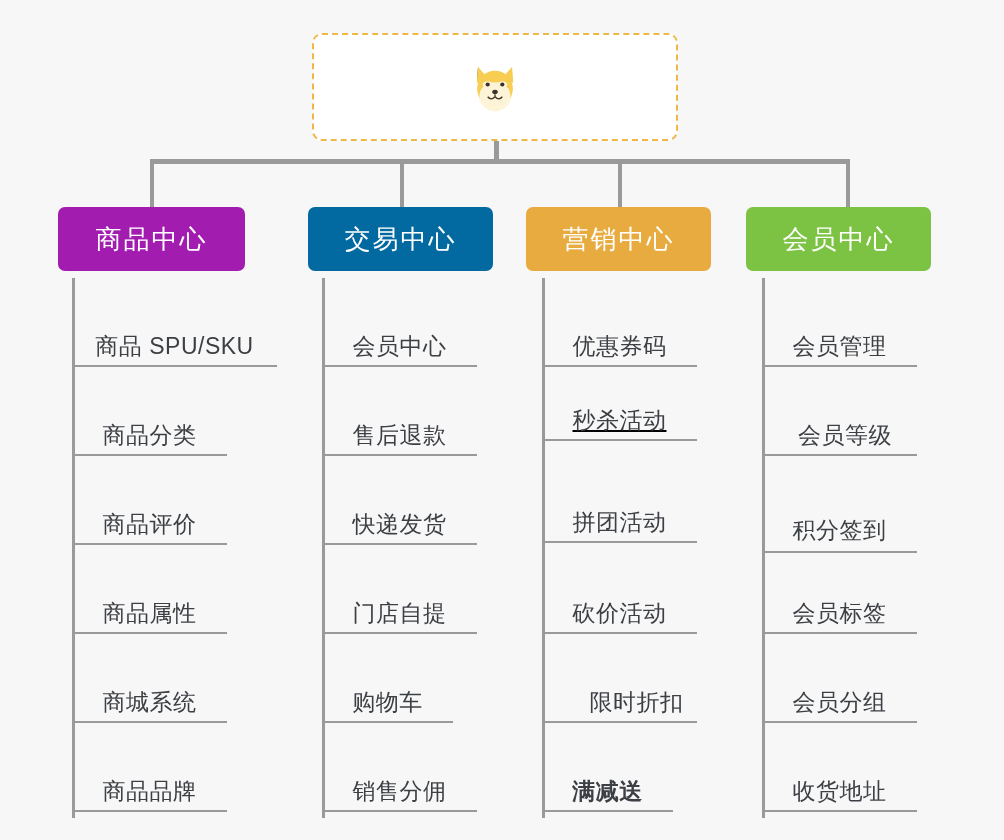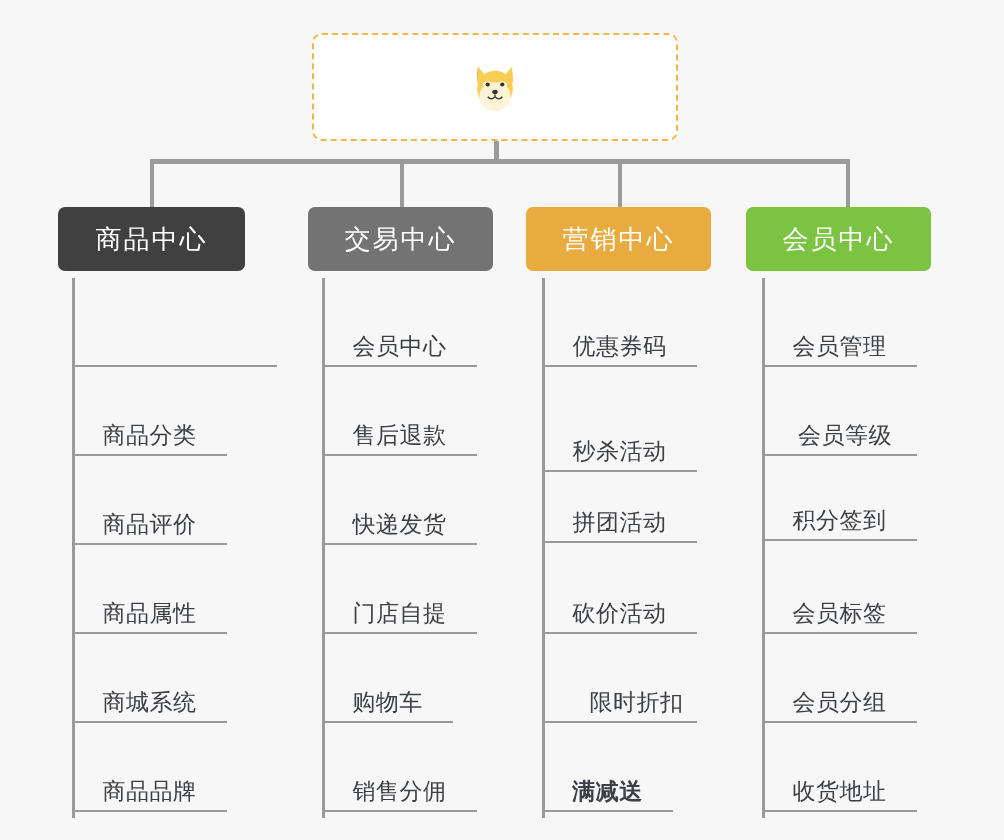--- a/index.html
+++ b/index.html
@@ -139,37 +139,38 @@
     </svg>
   </div>
 
   <div class="conn conn-v" style="left:494px; top:141px; width:5px; height:22px;"></div>
   <div class="conn conn-h" style="left:150px; top:159px; width:700px; height:5px;"></div>
   <div class="conn conn-v" style="left:150px; top:159px; height:50px;"></div>
   <div class="conn conn-v" style="left:400px; top:159px; height:50px;"></div>
   <div class="conn conn-v" style="left:618px; top:159px; height:50px;"></div>
   <div class="conn conn-v" style="left:846px; top:159px; height:50px;"></div>
 
-  <div class="cat-box" style="left: 58px; width: 187px; background: #404040;">
+  <div class="cat-box" style="left: 58px; width: 187px; background: #a21caf;">
     <span class="cat-label">商品中心</span>
   </div>
-  <div class="cat-box" style="left: 308px; width: 185px; background: #737373;">
+  <div class="cat-box" style="left: 308px; width: 185px; background: #0369a1;">
     <span class="cat-label">交易中心</span>
   </div>
   <div class="cat-box" style="left: 526px; width: 185px; background: rgb(232, 171, 63);">
     <span class="cat-label">营销中心</span>
   </div>
   <div class="cat-box" style="left: 746px; width: 185px; background: rgb(124, 195, 68);">
     <span class="cat-label">会员中心</span>
   </div>
 
   <div class="col" style="left:72px;">
     <div class="spine"></div>
     <div class="leaf" style="top:0px;   width:205px;">
       <div class="leaf-rule" style="width:205px;"></div>
+      <span class="leaf-label">商品 SPU/SKU</span>
     </div>
     <div class="leaf" style="top:89px;  width:155px;">
       <div class="leaf-rule" style="width:155px;"></div>
       <span class="leaf-label">商品分类</span>
     </div>
     <div class="leaf" style="top:178px; width:155px;">
       <div class="leaf-rule" style="width:155px;"></div>
       <span class="leaf-label">商品评价</span>
     </div>
     <div class="leaf" style="top:267px; width:155px;">
@@ -213,21 +214,21 @@
       <span class="leaf-label">销售分佣</span>
     </div>
   </div>
 
   <div class="col" style="left:542px;">
     <div class="spine"></div>
     <div class="leaf" style="top:0px;   width:155px;">
       <div class="leaf-rule" style="width:155px;"></div>
       <span class="leaf-label">优惠券码</span>
     </div>
-    <div class="leaf" style="top:105px;  width:155px;">
+    <div class="leaf" style="top:74px;  width:155px;text-decoration:underline;">
       <div class="leaf-rule" style="width:155px;"></div>
       <span class="leaf-label">秒杀活动</span>
     </div>
     <div class="leaf" style="top:176px; width:155px;">
       <div class="leaf-rule" style="width:155px;"></div>
       <span class="leaf-label">拼团活动</span>
     </div>
     <div class="leaf" style="top:267px; width:155px;">
       <div class="leaf-rule" style="width:155px;"></div>
       <span class="leaf-label">砍价活动</span>
@@ -245,21 +246,21 @@
   <div class="col" style="left:762px;">
     <div class="spine"></div>
     <div class="leaf" style="top:0px;   width:155px;">
       <div class="leaf-rule" style="width:155px;"></div>
       <span class="leaf-label">会员管理</span>
     </div>
     <div class="leaf" style="top:89px;  width:155px;padding-left:11px;">
       <div class="leaf-rule" style="width:155px;"></div>
       <span class="leaf-label">会员等级</span>
     </div>
-    <div class="leaf" style="top:174px; width:155px;">
+    <div class="leaf" style="top:186px; width:155px;font-family:Liberation Mono, monospace;">
       <div class="leaf-rule" style="width:155px;"></div>
       <span class="leaf-label">积分签到</span>
     </div>
     <div class="leaf" style="top:267px; width:155px;">
       <div class="leaf-rule" style="width:155px;"></div>
       <span class="leaf-label">会员标签</span>
     </div>
     <div class="leaf" style="top:356px; width:155px;">
       <div class="leaf-rule" style="width:155px;"></div>
       <span class="leaf-label">会员分组</span>

